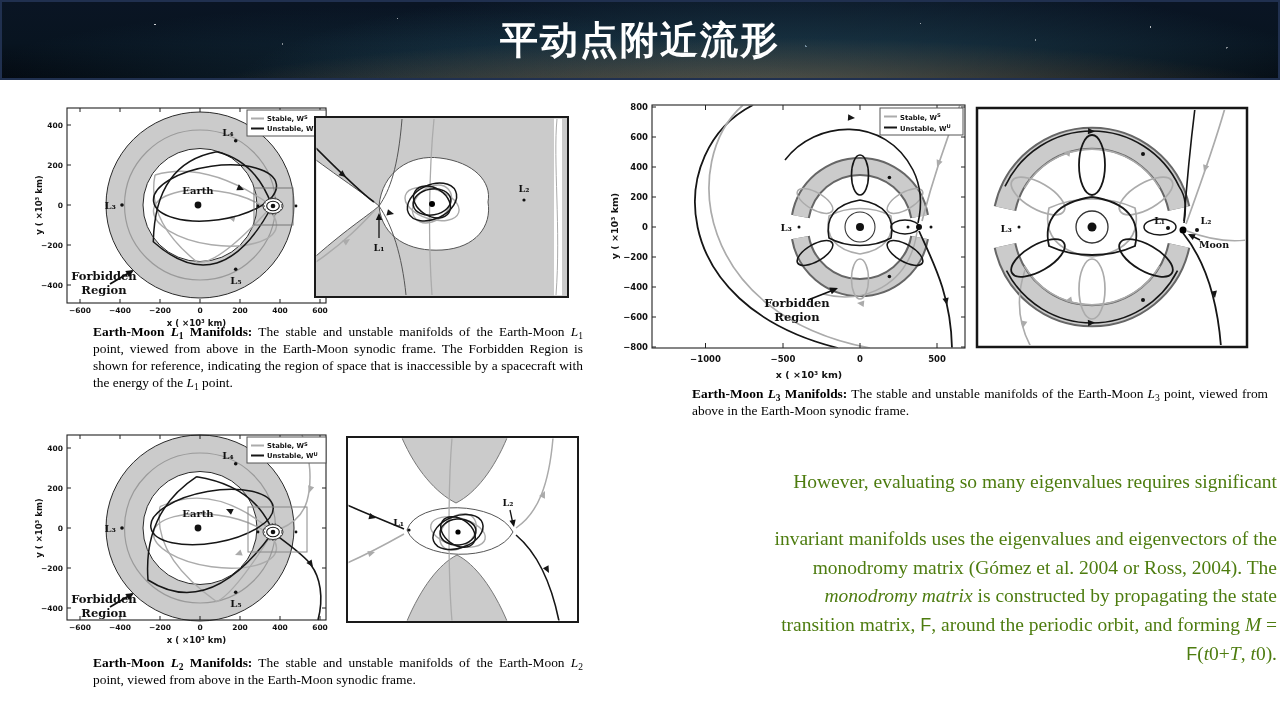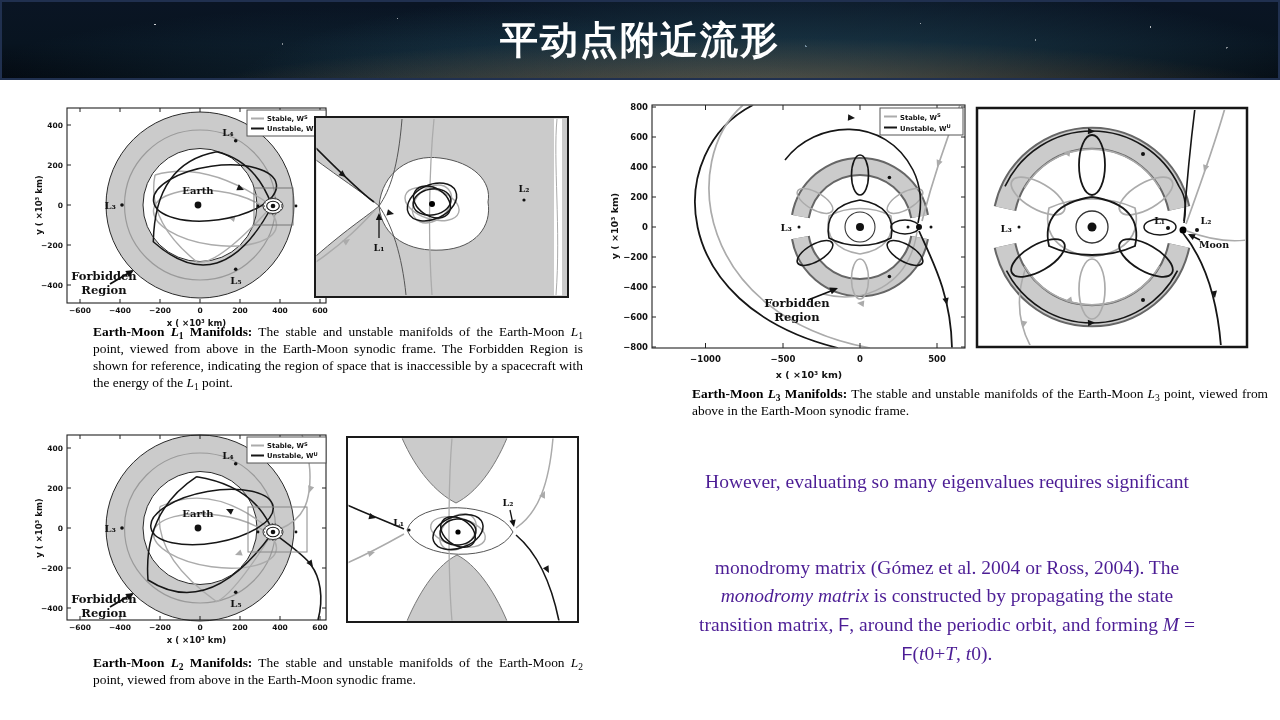--- a/index.html
+++ b/index.html
@@ -44,21 +44,21 @@
   .lnU{stroke:#161616;stroke-width:2;}
   .gray{stroke:#ababab;fill:none;}
   .blk{stroke:#161616;fill:none;}
   .thin{stroke:#555;fill:none;stroke-width:1;}
   
   .cap{position:absolute;font-size:13.4px;line-height:17px;text-align:justify;color:#000;}
   .cap .lead{font-weight:700;}
   .cap i{font-style:italic;}
   .cap sub{font-size:9.5px;line-height:0;vertical-align:-3px;}
   .para{position:absolute;left:617px;top:468px;width:660px;
-        font-size:19.5px;line-height:28.6px;color:#4c1d95;text-align:center;}
+        font-size:19.5px;line-height:28.6px;color:#4d7c0f;text-align:right;}
   .bi{font-weight:400;font-style:italic;}
   .it{font-style:italic;}
   .sf{font-family:"Liberation Sans",sans-serif;font-size:18px;}
 </style>
 </head>
 <body>
 
 <div class="slide">
 
   <header class="hdr">
@@ -424,20 +424,20 @@
     </g>
   </svg>
 
   <div class="cap" style="left:692px;top:385px;width:576px">
     <span class="lead"><span>Earth-Moon </span><i>L</i><sub>3</sub><span> Manifolds:</span></span><span> The stable and unstable manifolds of the Earth-Moon </span><i>L</i><sub>3</sub><span> point, viewed from above in the Earth-Moon synodic frame.</span>
   </div>
 
   <div class="para">
     <span>However, evaluating so many eigenvalues requires significant</span><br>
     <br>
-    <br>
+    <span>invariant manifolds uses the eigenvalues and eigenvectors of the</span><br>
     <span>monodromy matrix (Gómez et al. 2004 or Ross, 2004). The</span><br>
     <span class="bi">monodromy matrix</span><span> is constructed by propagating the state</span><br>
     <span>transition matrix, </span><span class="sf">F</span><span>, around the periodic orbit, and forming </span><span class="it">M</span><span> =</span><br>
     <span class="sf">F</span><span>(</span><span class="it">t</span><span>0+</span><span class="it">T</span><span>, </span><span class="it">t</span><span>0).</span>
   </div>
 
 </div>
 
 </body></html>

